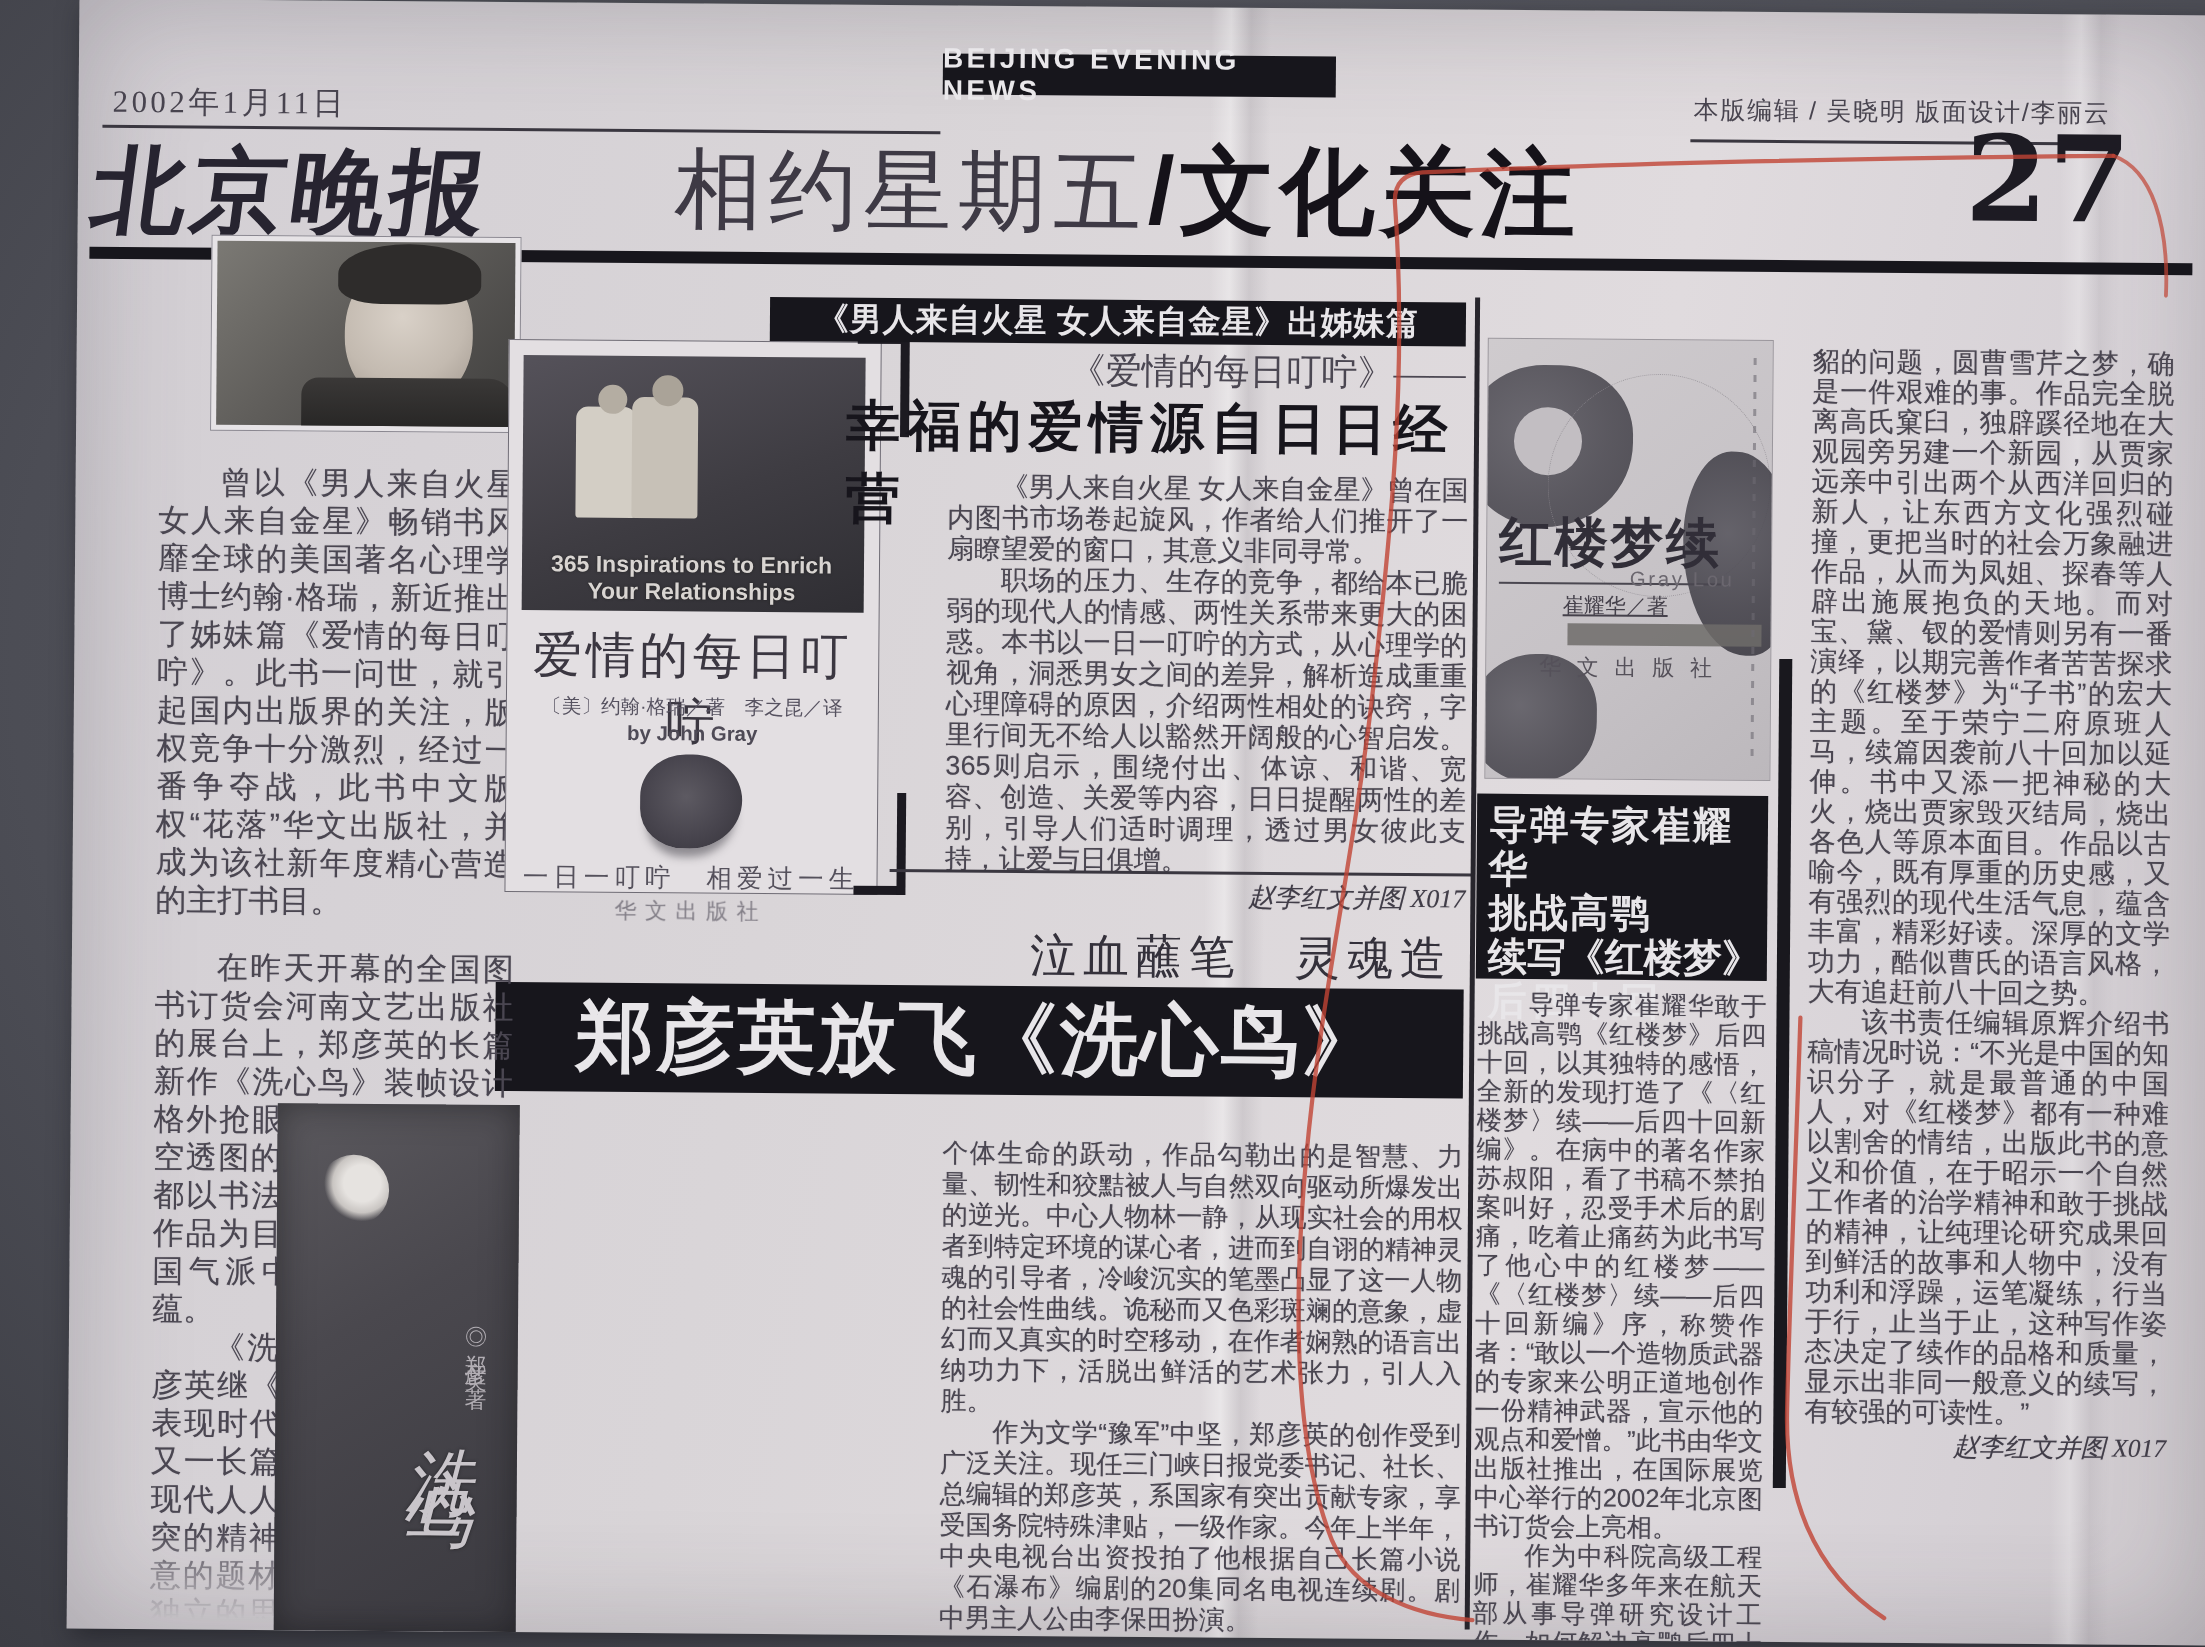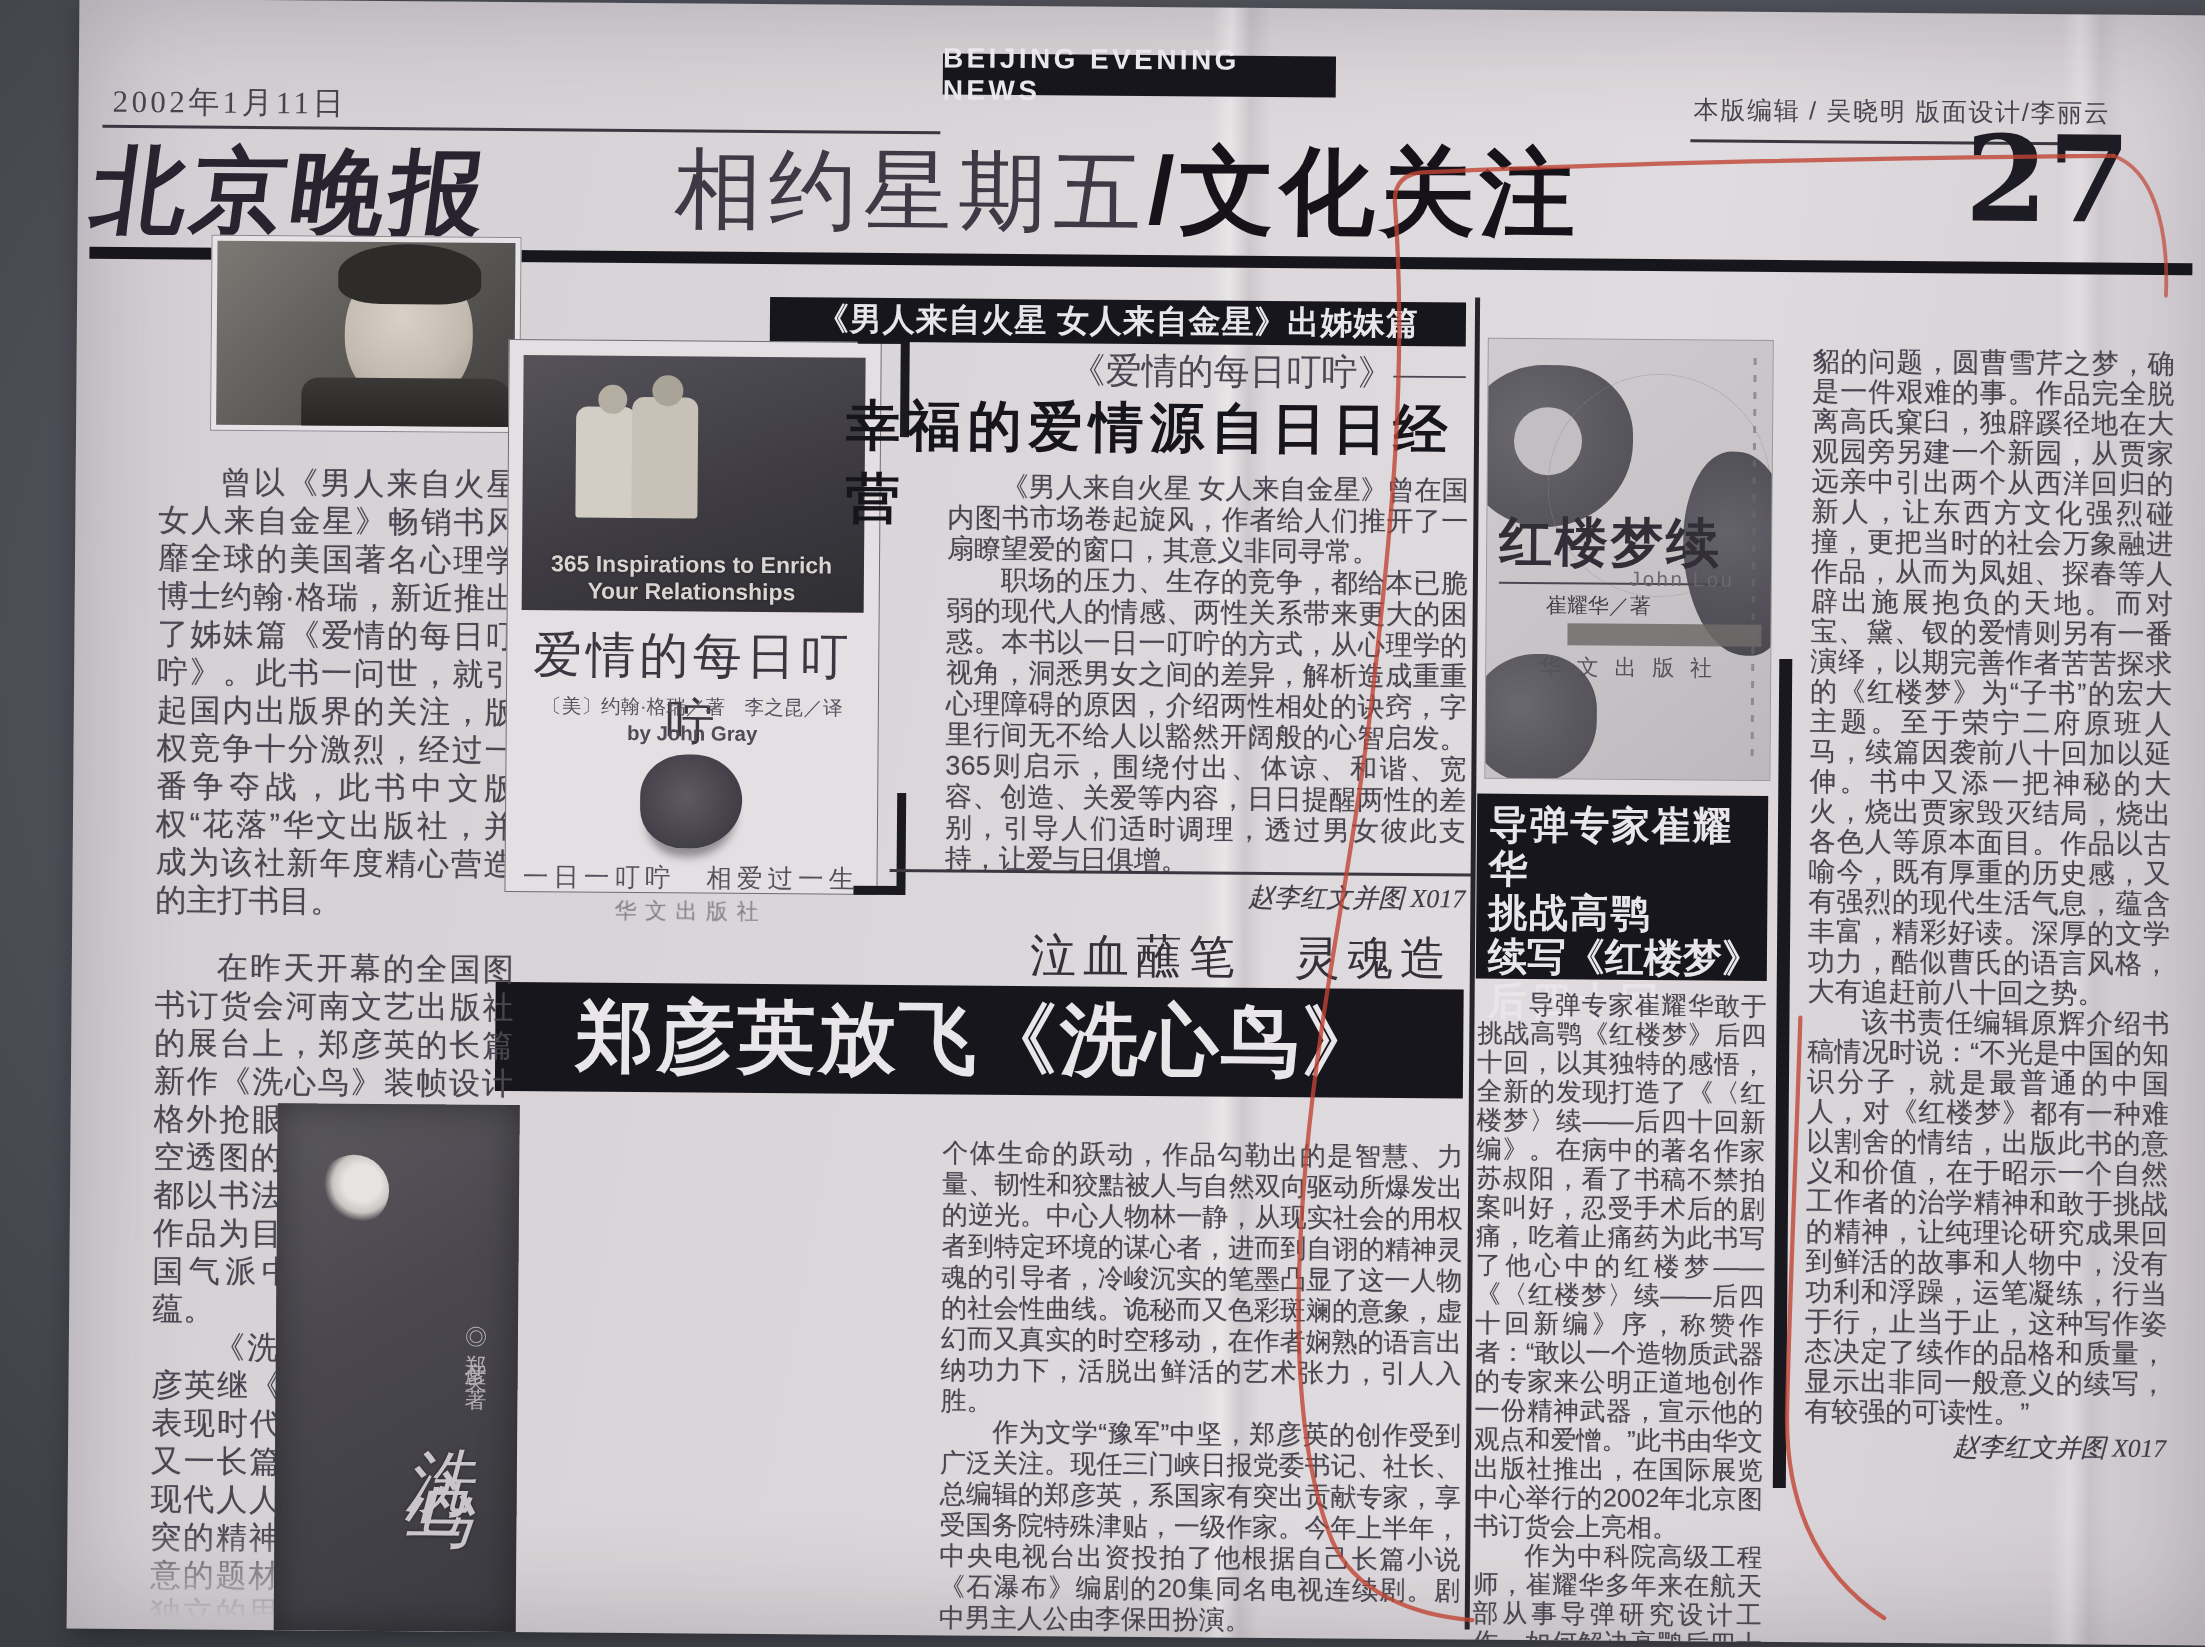--- a/index.html
+++ b/index.html
@@ -134,22 +134,22 @@
   <div class="abs rule" style="left:1398px;top:288px;width:5.1px;height:1332px;background:#27252c;"></div>
   <div class="abs" style="left:1705px;top:647px;width:12.8px;height:829px;background:#19181e;"></div>
 
   <div class="abs" style="left:1411px;top:328px;width:284px;height:439px;overflow:hidden;background:linear-gradient(140deg,#cfcbce 0%,#c6c2c6 60%,#bcb8bc 100%);border:0.9px solid #9a969c;">
     <div class="blob" style="left:-25.5px;top:25.5px;width:170px;height:162px;border-radius:50% 45% 55% 50%;opacity:.85;"></div>
     <div class="abs" style="left:25.5px;top:68px;width:68px;height:68px;border-radius:50%;background:#c2bec2;"></div>
     <div class="abs" style="left:60px;top:34px;width:221px;height:221px;border:1.7px dotted #8e8a90;border-radius:50%;opacity:.7;"></div>
     <div class="blob" style="left:196px;top:111px;width:111px;height:204px;border-radius:45% 55% 40% 60%;opacity:.9;"></div>
     <div class="blob" style="left:-17px;top:315px;width:128px;height:128px;border-radius:55% 45% 50% 50%;opacity:.85;"></div>
     <div class="abs" style="left:12px;top:168px;font-family:'DejaVu Serif',serif;font-weight:bold;font-size:53px;letter-spacing:2.6px;color:#312e38;border-bottom:2.6px solid #4a4750;padding-bottom:3.4px;">红楼梦续</div>
-    <div class="abs" style="left:143px;top:228px;font-size:20.4px;color:#6b676f;letter-spacing:2.6px;">John  Lou</div>
-    <div class="abs" style="left:59px;top:252px;font-size:21px;color:#45414b;font-family:'Liberation Serif',serif;">崔耀华／著</div>
+    <div class="abs" style="left:143px;top:228px;font-size:20.4px;color:#6b676f;letter-spacing:2.6px;">Gray  Lou</div>
+    <div class="abs" style="left:76px;top:252px;font-size:21px;color:#45414b;font-family:'Liberation Serif',serif;text-decoration:underline;">崔耀华／著</div>
     <div class="abs" style="left:81px;top:284px;width:194px;height:22px;background:#6f6c6a;opacity:.85;"></div>
     <div class="abs" style="left:53px;top:313px;font-size:22px;color:#55515a;letter-spacing:5.1px;font-family:'Liberation Serif',serif;">华 文 出 版 社</div>
     <div class="abs" style="left:265px;top:17px;width:3.4px;height:400px;background:repeating-linear-gradient(#6d6a72 0 6.8px, transparent 6.8px 17px);opacity:.6;"></div>
   </div>
 
   <div class="abs bar-black" style="left:1404px;top:784px;width:291px;height:185px;padding:8.5px 0 0 12px;box-sizing:border-box;">
     <div class="rev" style="font-size:39px;font-weight:900;line-height:44px;letter-spacing:1.7px;">导弹专家崔耀华</div>
     <div class="rev" style="font-size:39px;font-weight:900;line-height:44px;letter-spacing:1.7px;">挑战高鹗</div>
     <div class="rev" style="font-size:39px;font-weight:900;line-height:44px;letter-spacing:0px;">续写《红楼梦》</div>
     <div class="rev" style="font-size:39px;font-weight:900;line-height:44px;letter-spacing:5.1px;">后四十回</div>

